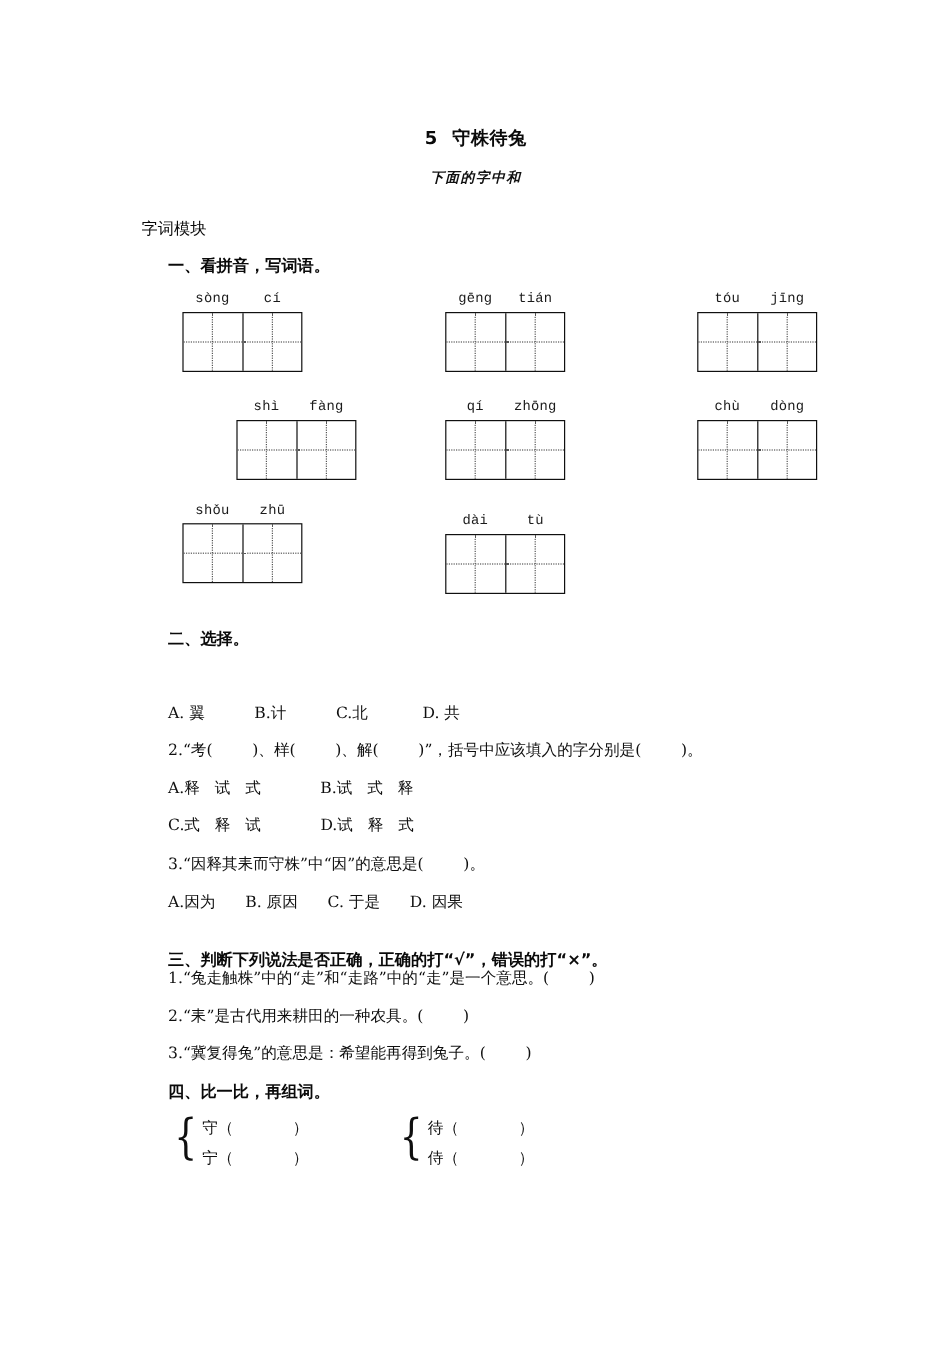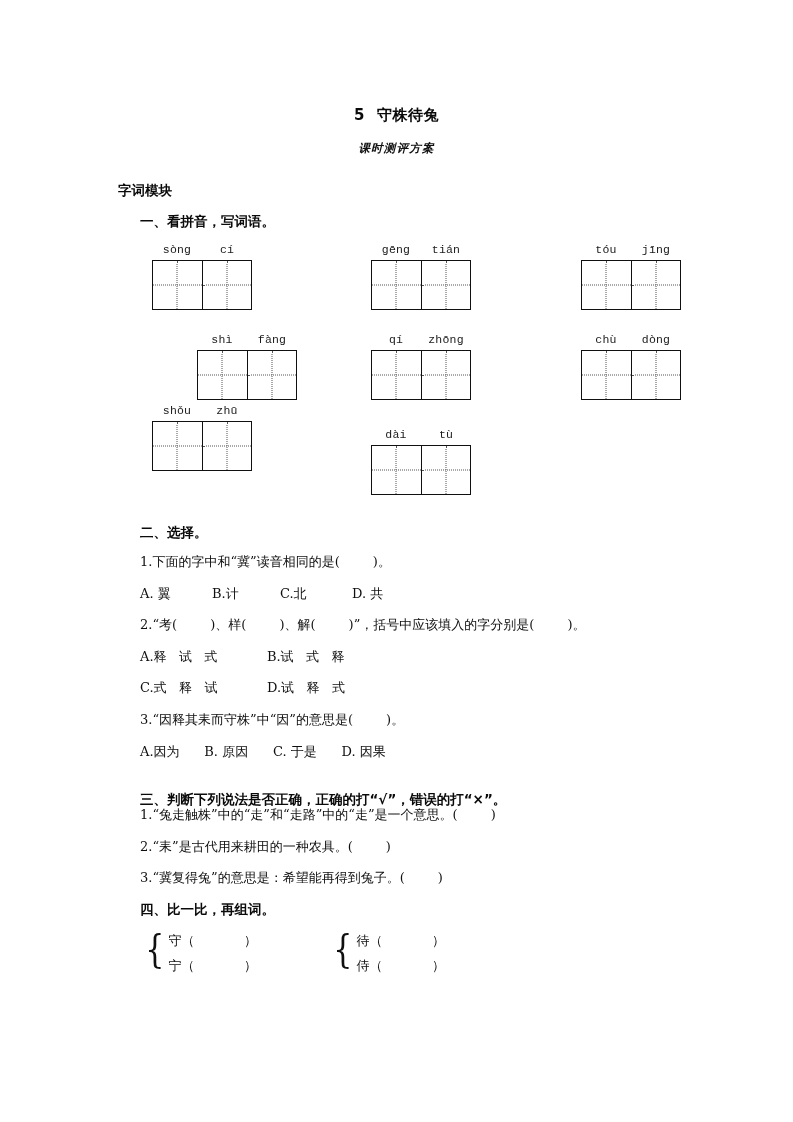--- a/index.html
+++ b/index.html
@@ -51,21 +51,21 @@
     letter-spacing: 1.2px;
     color: #111;
   }
 
   .module-title {
     position: absolute;
     left: 118px;
     top: 182px;
     font-family: "DejaVu Sans", "Liberation Sans", sans-serif;
     font-size: 13.5px;
-    font-weight: bold;
+    font-weight: normal;
     color: #0a0a0a;
   }
 
   
   .sec-head {
     position: absolute;
     left: 140px;
     font-family: "DejaVu Sans", "Liberation Sans", serif;
     font-size: 13.5px;
     font-weight: bold;
@@ -175,21 +175,21 @@
 </style>
 </head>
 <body>
 
 <div class="page">
 
   <div class="doc-title">
     <span class="num">5</span><span>守株待兔</span>
   </div>
 
-  <div class="doc-subtitle">课时测评方案</div>
+  <div class="doc-subtitle">下面的字中和</div>
 
   <div class="module-title">字词模块</div>
 
   <div class="sec-head" style="top:213px;">一、看拼音，写词语。</div>
 
   <div class="word-group" style="left:152px; top:243px;">
     <div class="pinyin">
       <span>sòng</span>
       <span>cí</span>
     </div>
@@ -247,21 +247,21 @@
     <div class="pinyin">
       <span>qí</span>
       <span>zhōng</span>
     </div>
     <div class="grid">
       <div class="cell"></div>
       <div class="cell"></div>
     </div>
   </div>
 
-  <div class="word-group" style="left:152px; top:404px;">
+  <div class="word-group" style="left:152px; top:419px;">
     <div class="pinyin">
       <span>shǒu</span>
       <span>zhū</span>
     </div>
     <div class="grid">
       <div class="cell"></div>
       <div class="cell"></div>
     </div>
   </div>
 
@@ -271,21 +271,20 @@
       <span>tù</span>
     </div>
     <div class="grid">
       <div class="cell"></div>
       <div class="cell"></div>
     </div>
   </div>
 
   <div class="sec-head" style="top:524px;">二、选择。</div>
 
-  <div class="line" style="top:553px;">1.下面的字中和“冀”读音相同的是(        )。</div>
   <div class="line" style="top:585px;">A. 翼          B.计          C.北           D. 共</div>
 
   <div class="line" style="top:616px;">2.“考(        )、样(        )、解(        )”，括号中应该填入的字分别是(        )。</div>
   <div class="line" style="top:648px;">A.释   试   式            B.试   式   释</div>
   <div class="line" style="top:679px;">C.式   释   试            D.试   释   式</div>
 
   <div class="line" style="top:711px;">3.“因释其耒而守株”中“因”的意思是(        )。</div>
   <div class="line" style="top:743px;">A.因为      B. 原因      C. 于是      D. 因果</div>
 
   <div class="sec-head" style="top:775px;margin-top:16px;">三、判断下列说法是否正确，正确的打“√”，错误的打“×”。</div>

